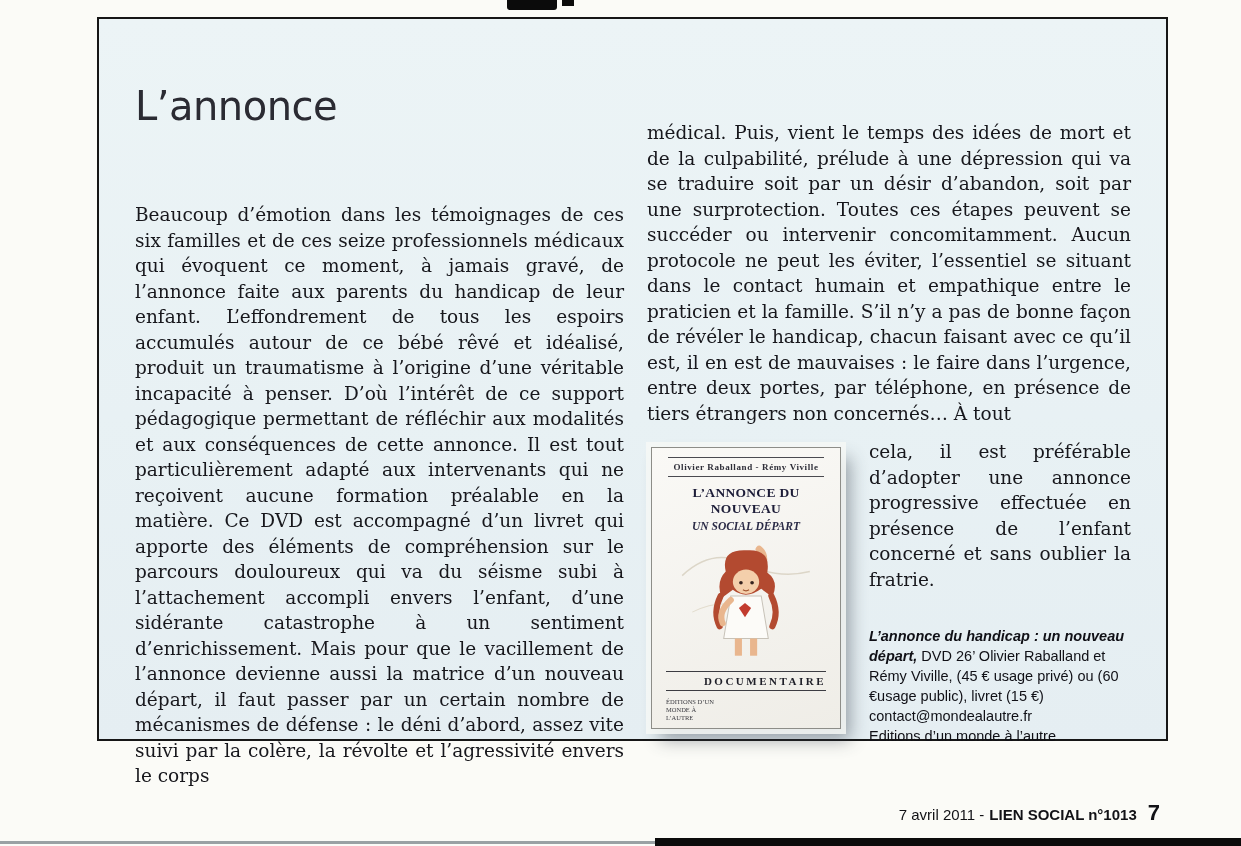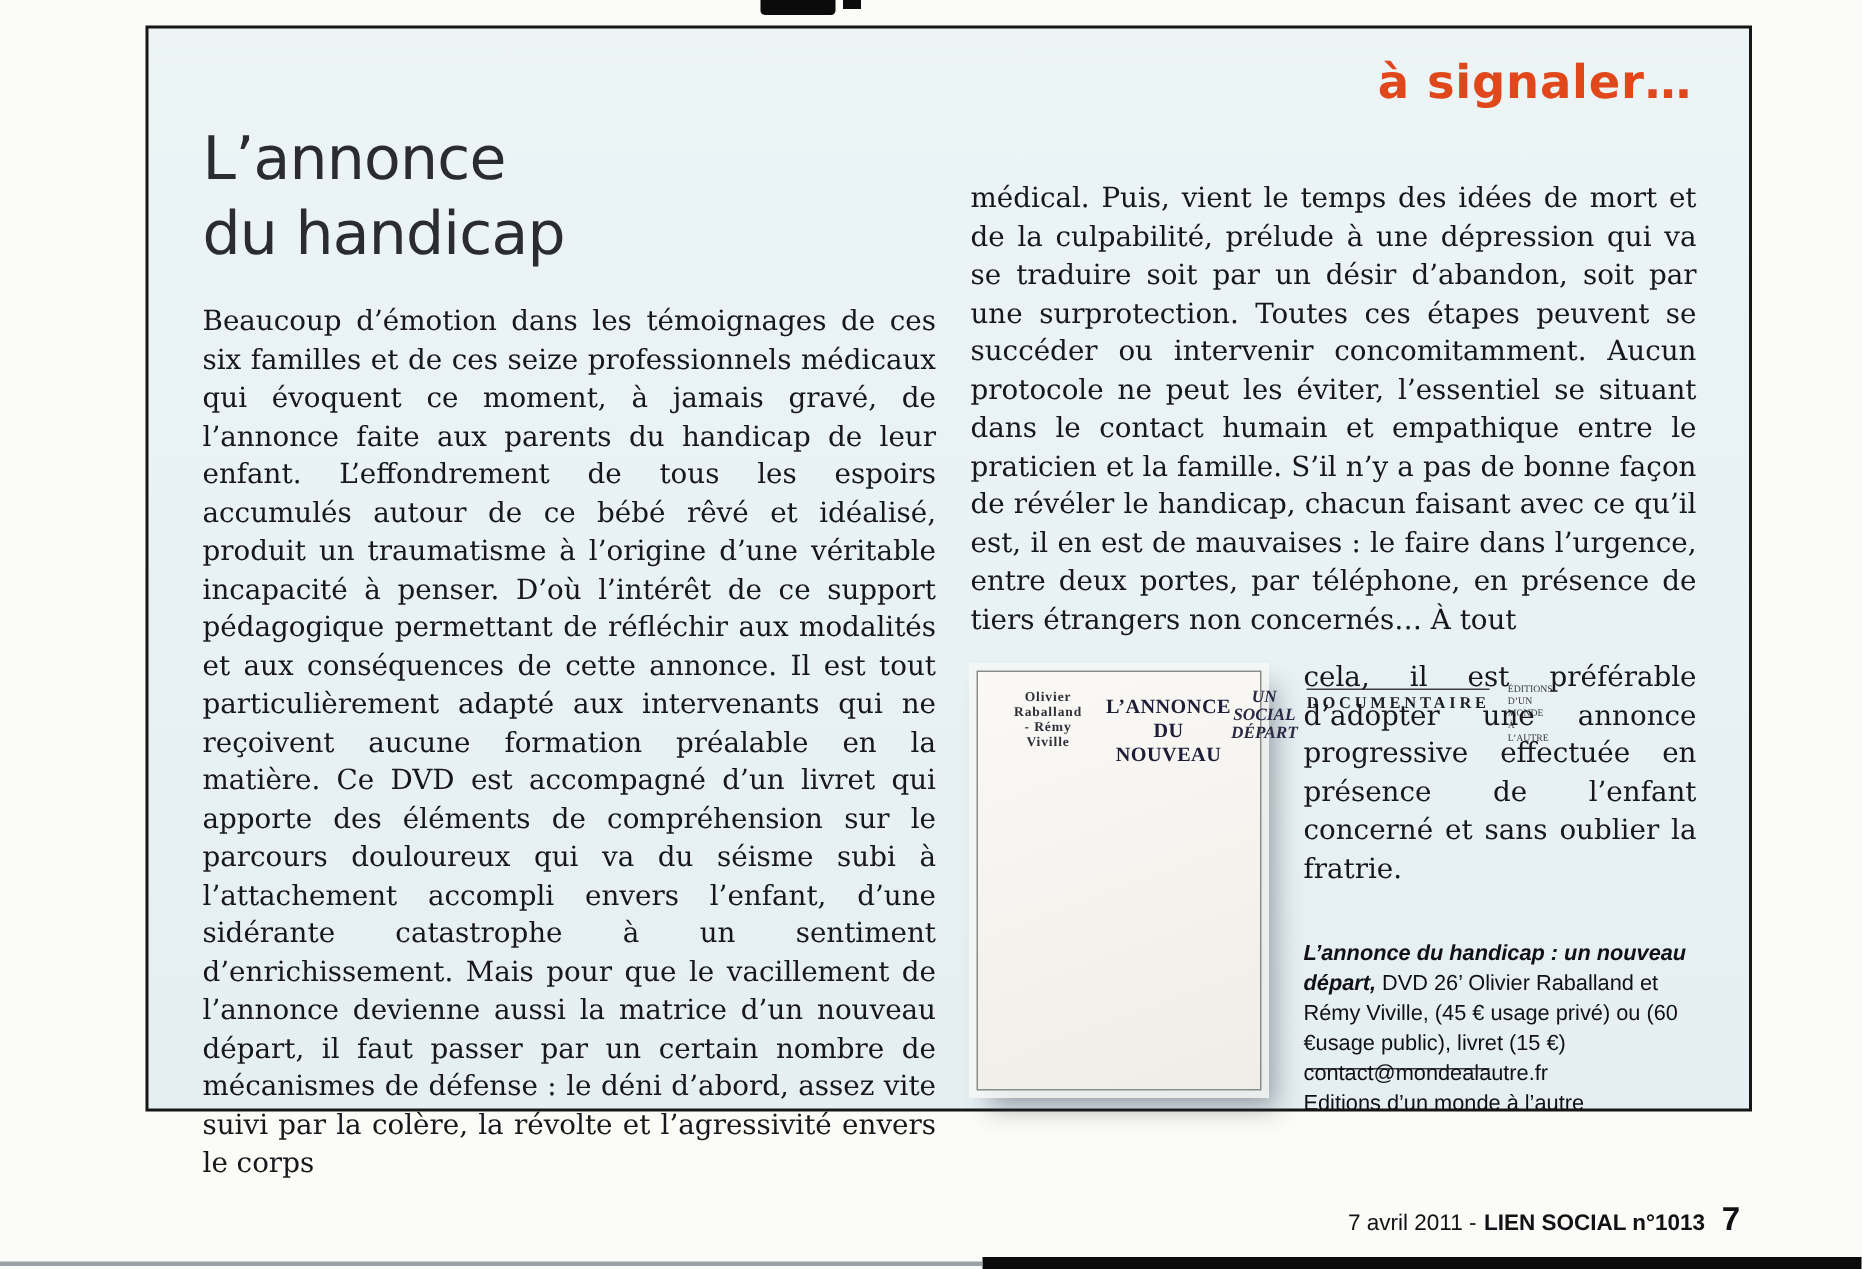--- a/index.html
+++ b/index.html
@@ -47,21 +47,21 @@
   .right-row { display:flex; margin-top:13px; }
 
   
   .dvd-wrap { flex:0 0 212px; width:212px; padding-top:8px; }
   .dvd-cover {
     width:190px; min-height:280px; margin-left:4px;
     background:linear-gradient(160deg,#faf9f6 0%, #efede7 100%);
     border:1px solid #8d8d88;
     box-shadow:0 0 0 5px rgba(246,248,246,0.85), 9px 11px 16px rgba(55,65,75,0.45);
     padding:8px 8px 6px;
-    display:flex; flex-direction:row;
+    display:flex; flex-direction:column;
   }
   .dvd-rule { border-top:1px solid #4a4a50; margin:1px 8px; }
   .dvd-authors {
     font-family:"Liberation Serif", serif; font-weight:bold;
     font-size:9px; letter-spacing:0.6px; text-align:center;
     color:#2e2e38; padding:3px 0;
   }
   .dvd-title {
     font-family:"Liberation Serif", serif; font-weight:bold;
     font-size:13.5px; letter-spacing:0.3px; text-align:center;
@@ -70,21 +70,21 @@
   .dvd-subtitle {
     font-family:"Liberation Serif", serif; font-weight:bold; font-style:italic;
     font-size:11.5px; text-align:center; color:#2a2a46; margin-top:3px;
   }
   .dvd-art { width:152px; height:126px; margin:7px auto 3px; position:relative; }
   .dvd-art svg { width:100%; height:100%; }
   .dvd-genre {
     border-top:1.5px solid #3c3c42; border-bottom:1.5px solid #3c3c42;
     margin:3px 6px 7px; padding:3px 0;
     font-family:"Liberation Serif", serif; font-weight:bold;
-    font-size:11px; letter-spacing:2.5px; text-align:center; color:#1f1f28;
+    font-size:11px; letter-spacing:2.5px; text-align:right; color:#1f1f28;
   }
   .dvd-publisher {
     font-family:"Liberation Serif", serif;
     font-size:6.5px; line-height:1.25; color:#3a3a40;
     width:58px; margin-left:6px; text-transform:uppercase;
   }
 
   .right-side { flex:1; margin-left:10px; }
   .wrap-text { }
 
@@ -110,25 +110,23 @@
   .a-top-1 { left:507px; top:0; width:50px; height:10px; border-radius:0 0 3px 3px; }
   .a-top-2 { left:562px; top:0; width:12px; height:6px; }
   .a-bottom-dark { left:655px; bottom:0; width:586px; height:8px; }
   .a-bottom-gray { left:0; bottom:2px; width:655px; height:3px; background:#9aa1a4; }
 </style>
 </head>
 <body>
 
 <div class="frame">
 
-  <div class="tag">à signaler…</div>
 
   <div class="title">
     <div>L’annonce</div>
-    <div>du handicap</div>
   </div>
 
   <div class="col-left body-text">Beaucoup d’émotion dans les témoignages de ces six familles et de ces seize professionnels médicaux qui évoquent ce moment, à jamais gravé, de l’annonce faite aux parents du handicap de leur enfant. L’effondrement de tous les espoirs accumulés autour de ce bébé rêvé et idéalisé, produit un traumatisme à l’origine d’une véritable incapacité à penser. D’où l’intérêt de ce support pédagogique permettant de réfléchir aux modalités et aux conséquences de cette annonce. Il est tout particulièrement adapté aux intervenants qui ne reçoivent aucune formation préalable en la matière. Ce DVD est accompagné d’un livret qui apporte des éléments de compréhension sur le parcours douloureux qui va du séisme subi à l’attachement accompli envers l’enfant, d’une sidérante catastrophe à un sentiment d’enrichissement. Mais pour que le vacillement de l’annonce devienne aussi la matrice d’un nouveau départ, il faut passer par un certain nombre de mécanismes de défense : le déni d’abord, assez vite suivi par la colère, la révolte et l’agressivité envers le corps</div>
 
   <div class="col-right">
     <div class="body-text">médical. Puis, vient le temps des idées de mort et de la culpabilité, prélude à une dépression qui va se traduire soit par un désir d’abandon, soit par une surprotection. Toutes ces étapes peuvent se succéder ou intervenir concomitamment. Aucun protocole ne peut les éviter, l’essentiel se situant dans le contact humain et empathique entre le praticien et la famille. S’il n’y a pas de bonne façon de révéler le handicap, chacun faisant avec ce qu’il est, il en est de mauvaises : le faire dans l’urgence, entre deux portes, par téléphone, en présence de tiers étrangers non concernés… À tout</div>
 
     <div class="right-row">
 
       <div class="dvd-wrap">

